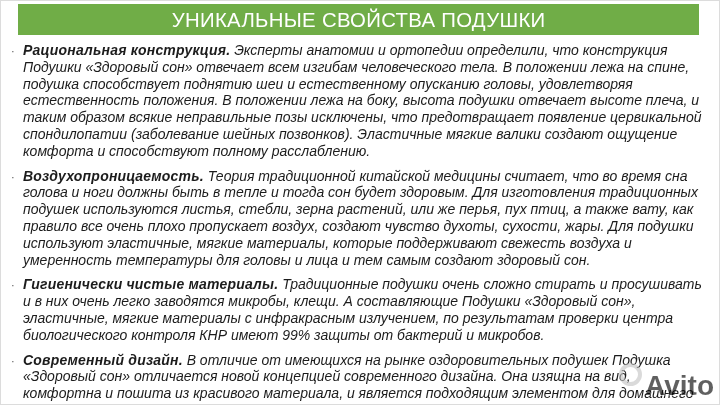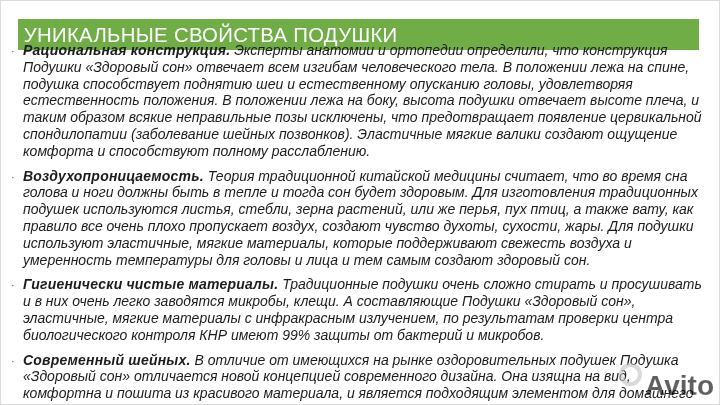--- a/index.html
+++ b/index.html
@@ -7,24 +7,24 @@
     position:relative;
     width:720px; height:405px;
     box-sizing:border-box;
     background:#ffffff;
     border:1px solid #dcdcdc;
     overflow:hidden;
     font-family:"Liberation Sans", sans-serif;
   }
   .header {
     position:absolute;
-    left:17px; top:18px;
+    left:17px; top:3px;
     width:681px; height:31px;
     background:#70ad47;
-    display:flex; align-items:center; justify-content:flex-start;
+    display:flex; align-items:center; justify-content:center;
   }
   .header-title {
     color:#ffffff;
     font-size:21px;
     font-weight:400;
     letter-spacing:0.3px;
     transform:scaleX(0.97);
     white-space:nowrap;
   }
   .content {
@@ -102,21 +102,21 @@
       <span class="para-text"><span class="lead">Воздухопроницаемость.</span> <span>Теория традиционной китайской медицины считает, что во время сна голова и ноги должны быть в тепле и тогда сон будет здоровым. Для изготовления традиционных подушек используются листья, стебли, зерна растений, или же перья, пух птиц, а также вату, как правило все очень плохо пропускает воздух, создают чувство духоты, сухости, жары. Для подушки используют эластичные, мягкие материалы, которые поддерживают свежесть воздуха и умеренность температуры для головы и лица и тем самым создают здоровый сон.</span></span>
     </div>
 
     <div class="para">
       <span class="bullet">·</span>
       <span class="para-text"><span class="lead">Гигиенически чистые материалы.</span> <span>Традиционные подушки очень сложно стирать и просушивать и в них очень легко заводятся микробы, клещи. А составляющие Подушки «Здоровый сон», эластичные, мягкие материалы с инфракрасным излучением, по результатам проверки центра биологического контроля КНР имеют 99% защиты от бактерий и микробов.</span></span>
     </div>
 
     <div class="para">
       <span class="bullet">·</span>
-      <span class="para-text"><span class="lead">Современный шейных.</span> <span>В отличие от имеющихся на рынке оздоровительных подушек Подушка «Здоровый сон» отличается новой концепцией современного дизайна. Она изящна на вид, комфортна и пошита из красивого материала, и является подходящим элементом для домашнего комфорта.</span></span>
+      <span class="para-text"><span class="lead">Современный дизайн.</span> <span>В отличие от имеющихся на рынке оздоровительных подушек Подушка «Здоровый сон» отличается новой концепцией современного дизайна. Она изящна на вид, комфортна и пошита из красивого материала, и является подходящим элементом для домашнего комфорта.</span></span>
     </div>
 
   </div>
 
   <div class="watermark">
     <span class="wm-ring"></span>
     <span class="wm-text">Avito</span>
   </div>
 
 </div>

